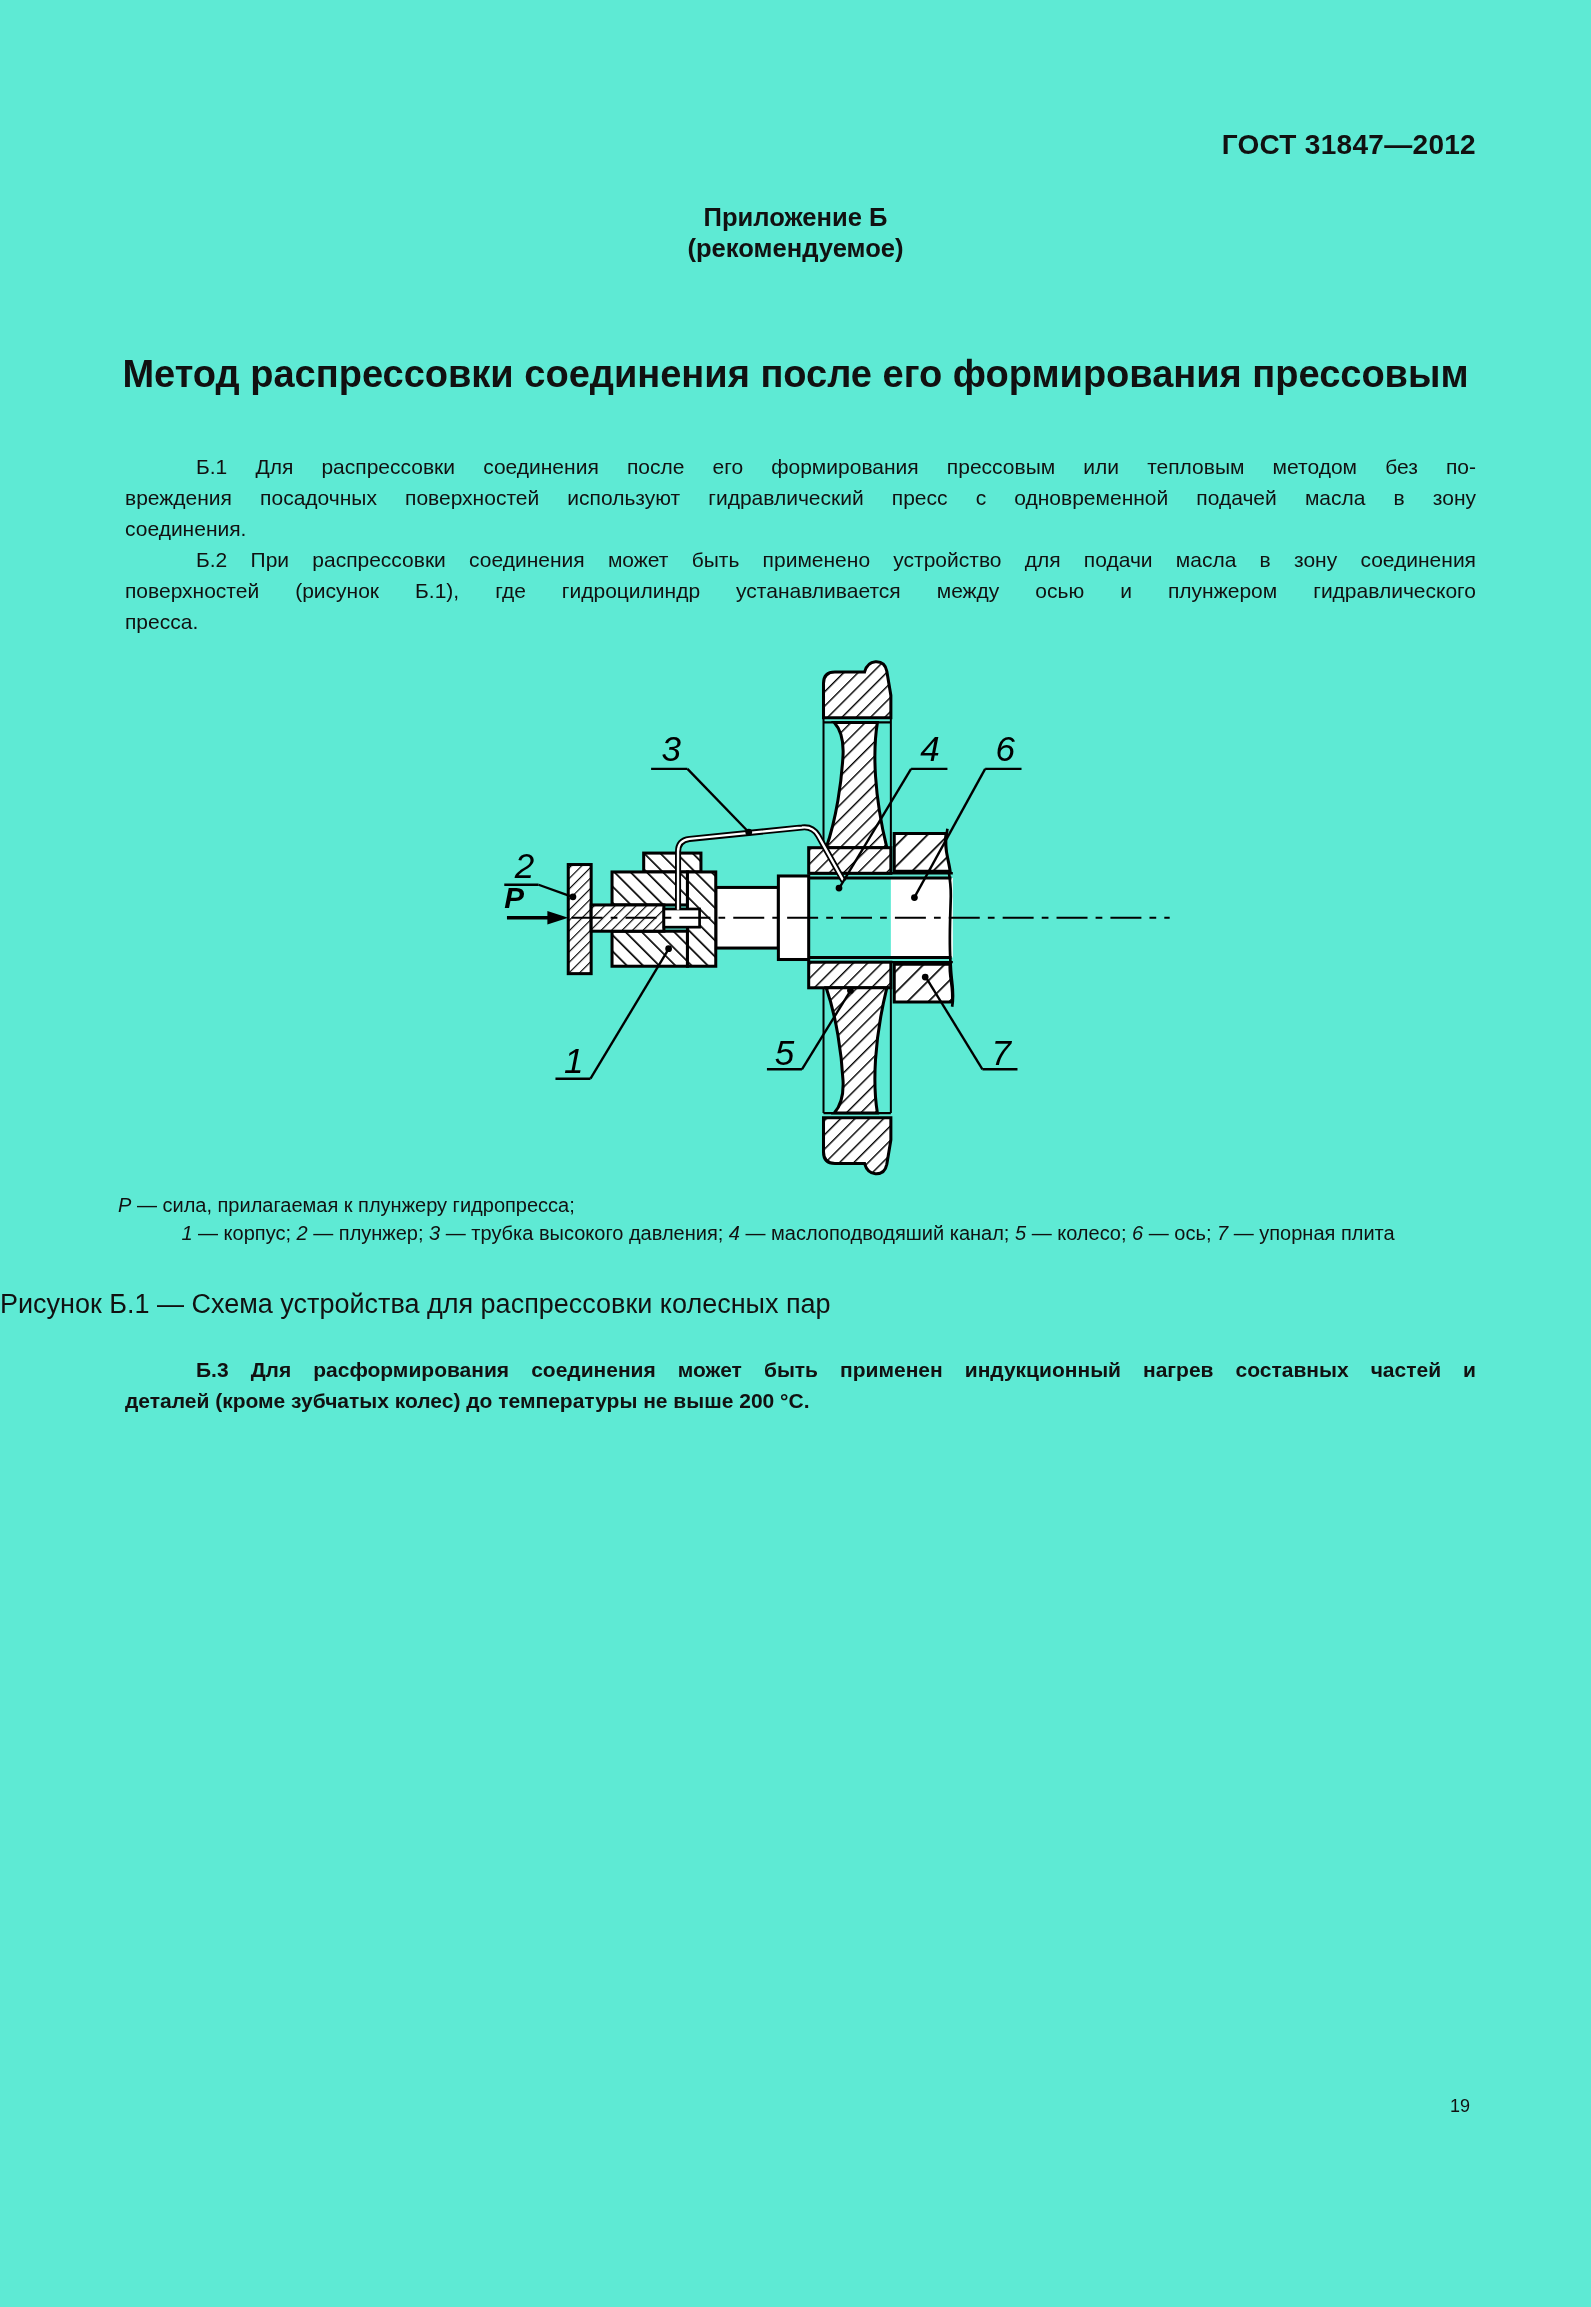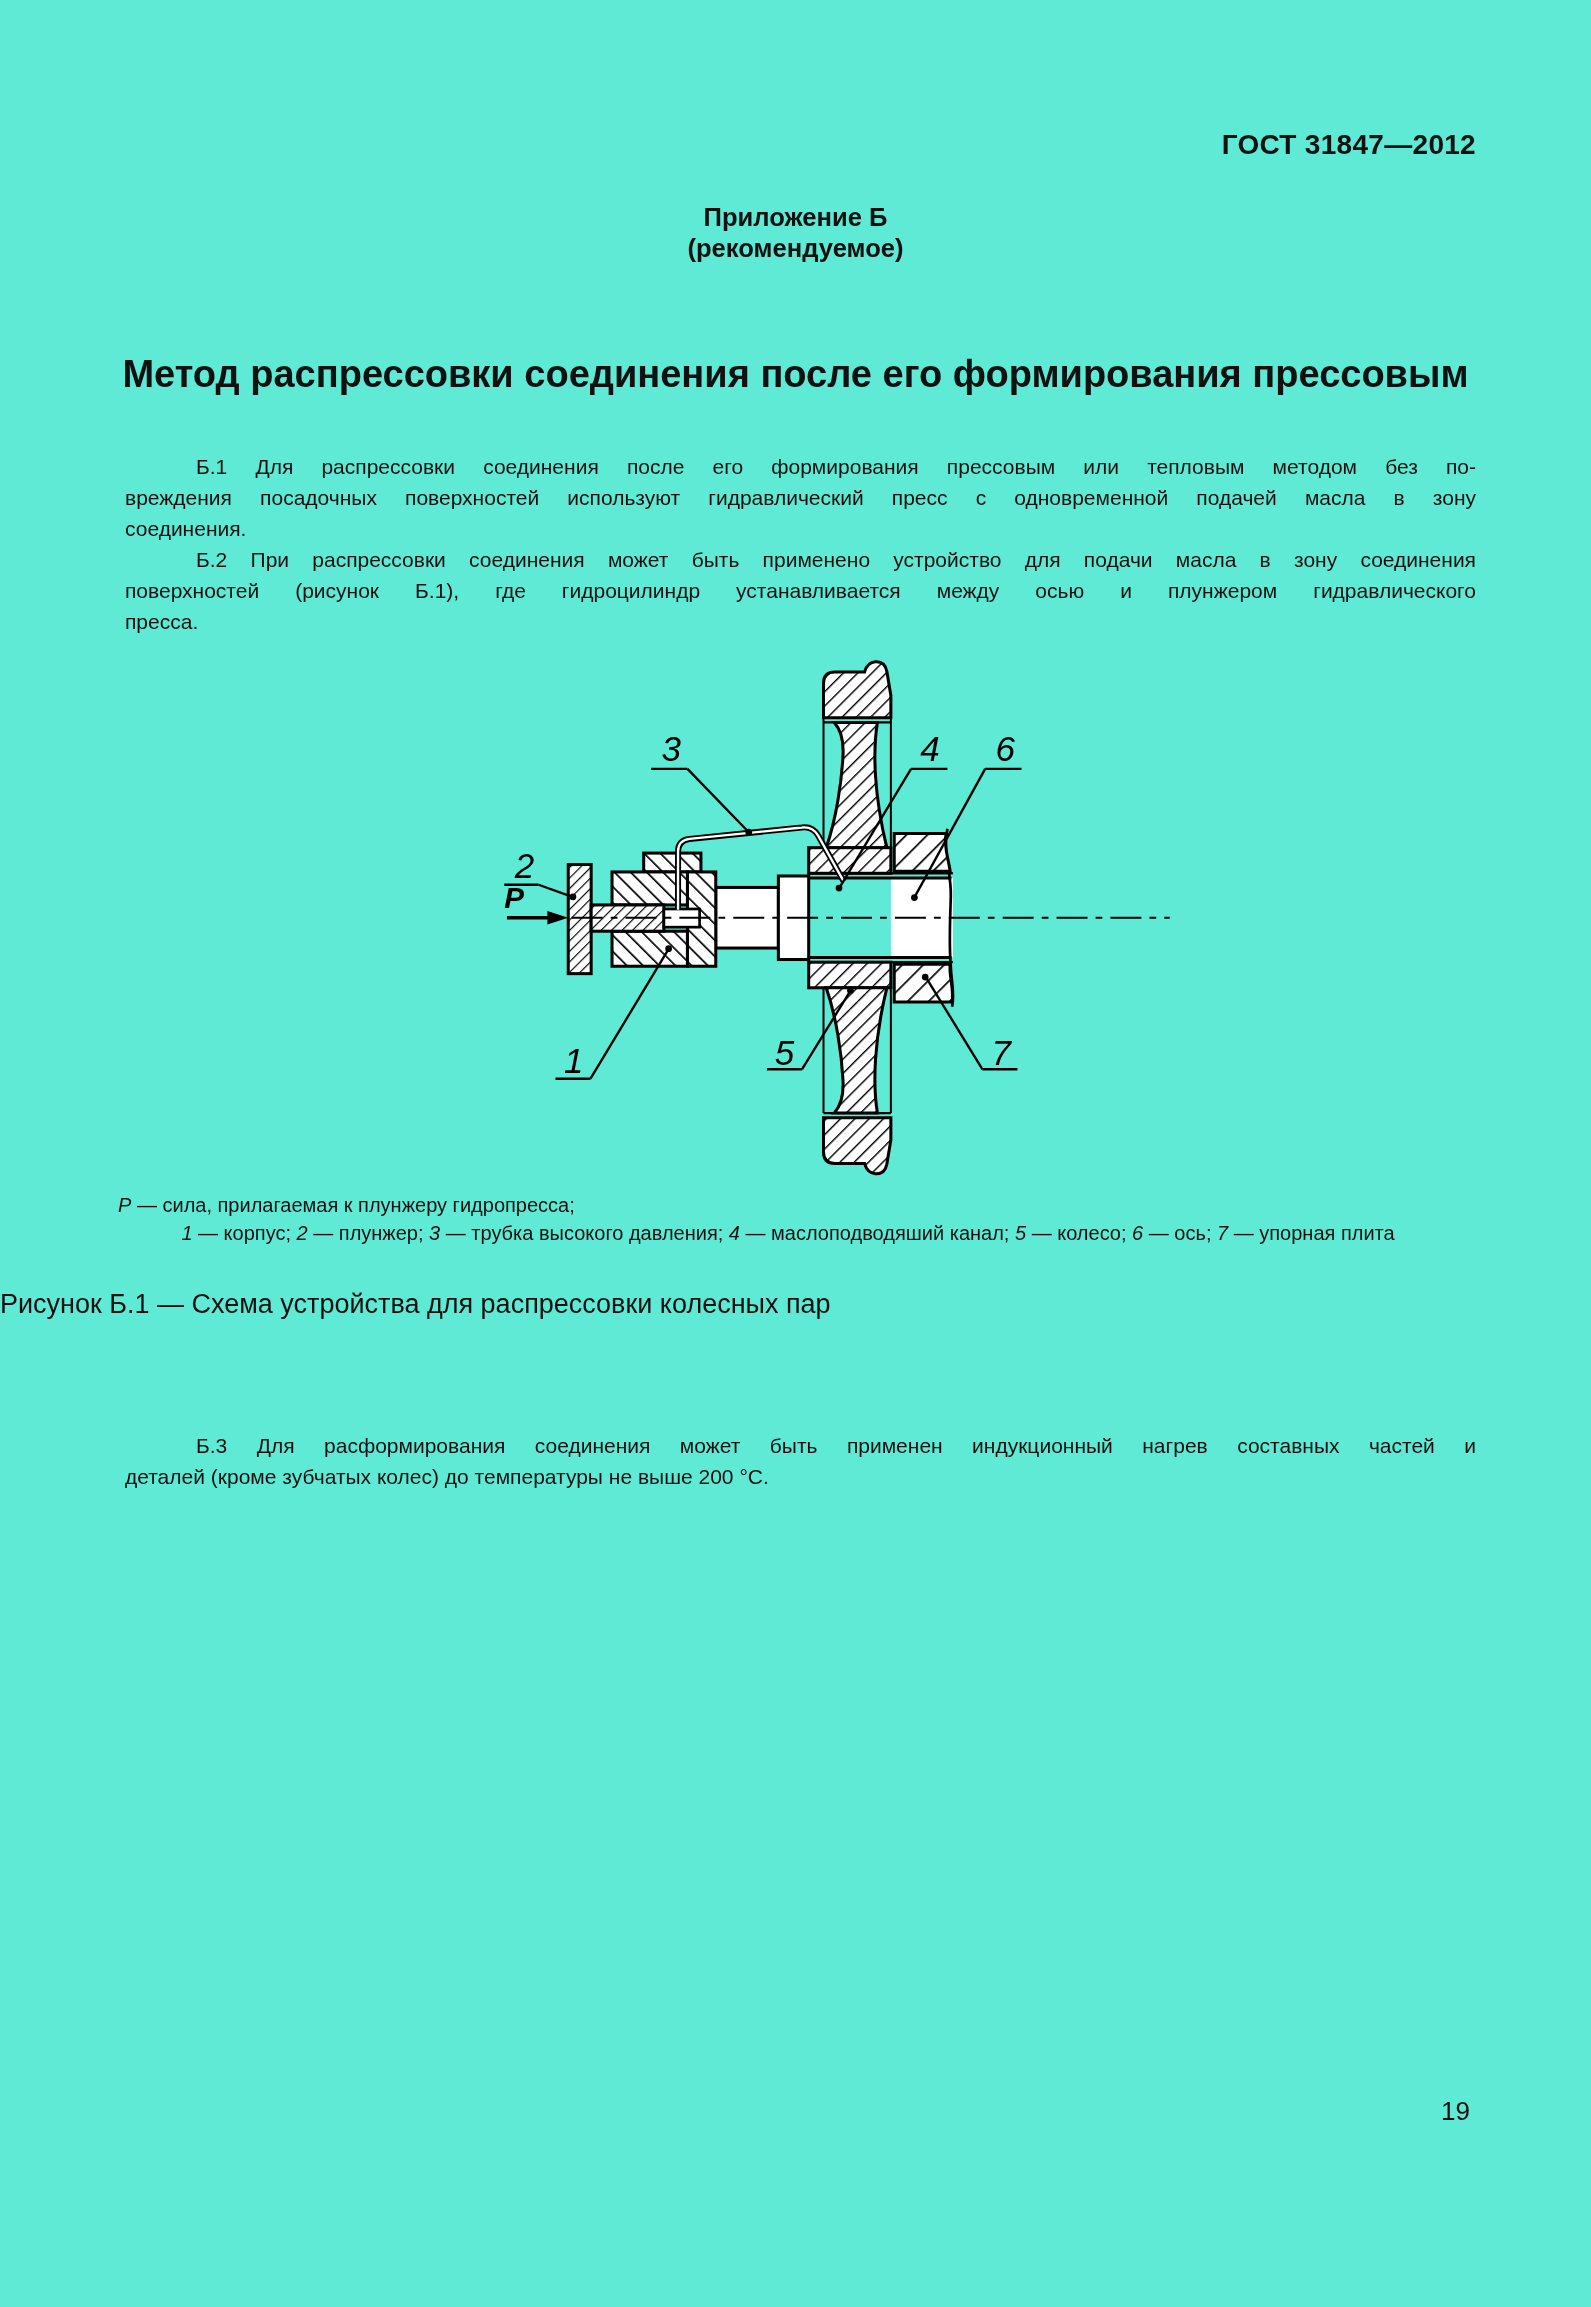--- a/index.html
+++ b/index.html
@@ -22,42 +22,42 @@
   .doc-title{
     position:absolute;top:354px;left:0;width:1591px;
     text-align:center;font-size:38px;font-weight:bold;line-height:41px;
   }
   .para{
     position:absolute;left:125px;width:1351px;
     font-size:21px;line-height:31px;
   }
   .para-b1{top:451px;}
   .para-b2{top:544px;}
-  .para-b3{top:1430px;}
+  .para-b3{top:1354px;font-weight:bold;}
   .tline{text-align:justify;text-align-last:justify;}
   .tline.last{text-align-last:left;}
   .tline.first{text-indent:71px;}
   .figure-svg{position:absolute;left:492px;top:647px;width:694px;height:559px;}
   .legend-line1{
     position:absolute;left:118px;top:1191px;width:1354px;
     font-size:20px;line-height:28px;
   }
   .legend-lines{
     position:absolute;left:118px;top:1219px;width:1340px;
     font-size:20px;line-height:28px;
     text-align:justify;text-align-last:center;
   }
   .legend-line1 i,.legend-lines i{font-style:italic;}
   .figure-caption{
     position:absolute;left:0;top:1289px;width:1591px;
     font-size:27px;
   }
   .page-number{
     position:absolute;top:2096px;right:121px;
-    font-size:26px;
+    font-size:18px;
   }
   svg text.callout{
     font-family:"Liberation Sans", sans-serif;
     font-style:italic;font-size:52px;fill:#000;
   }
   svg text.force{
     font-family:"Liberation Sans", sans-serif;
     font-style:italic;font-weight:bold;font-size:44px;fill:#000;
   }
 </style>

